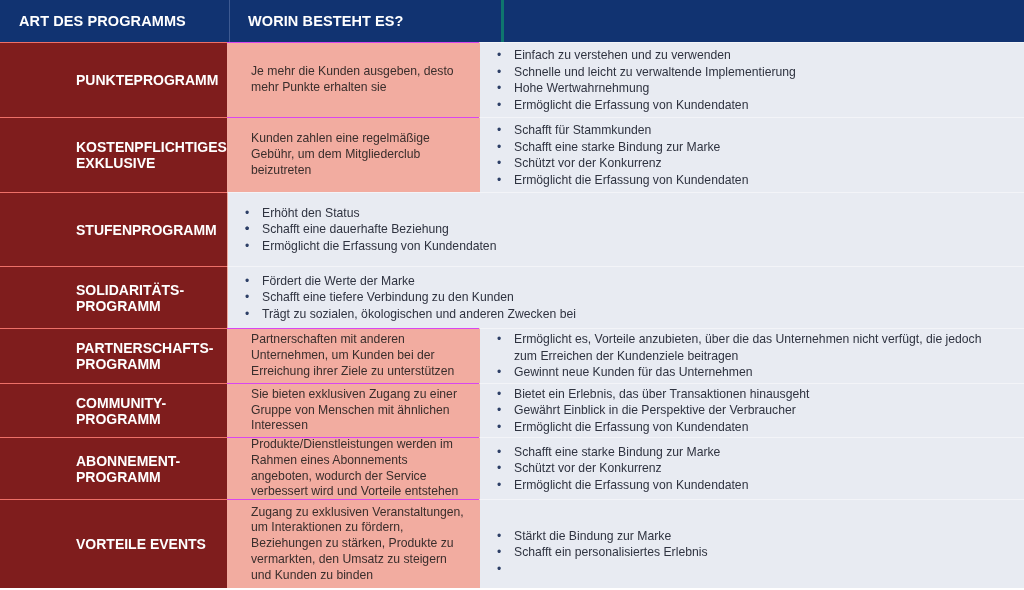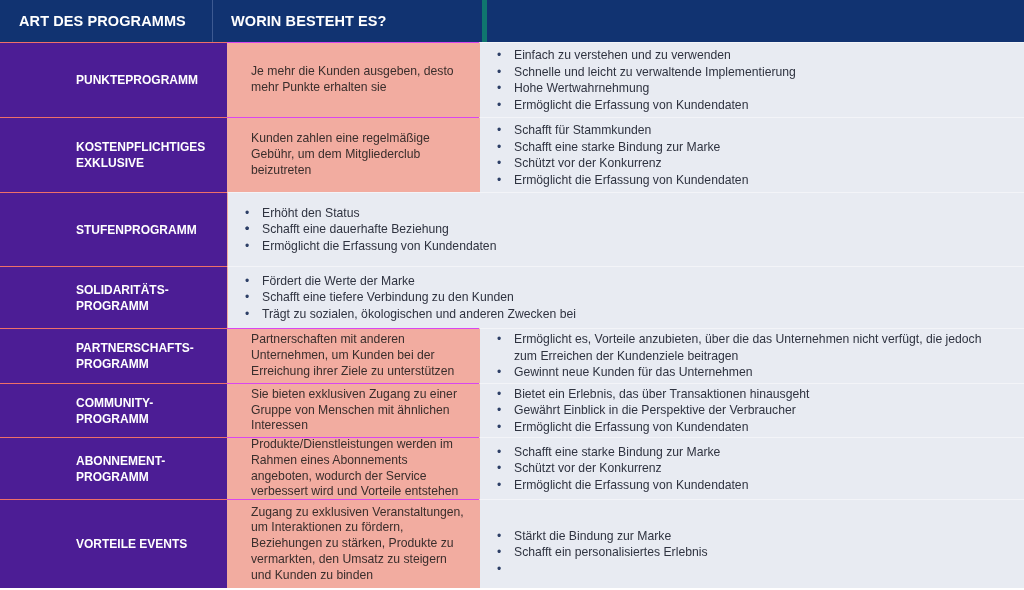--- a/index.html
+++ b/index.html
@@ -1,24 +1,24 @@
 <!DOCTYPE html>
 <html><head>
 <meta charset="utf-8">
 <style>
   html, body { margin: 0; padding: 0; }
   body { width: 1024px; height: 590px; background: #ffffff; overflow: hidden; font-family: "Liberation Sans", sans-serif; }
   .table { position: absolute; left: 0; top: 0; width: 1024px; }
   .header { display: flex; height: 42px; background: #113371; }
   .hcell { color: #ffffff; font-weight: bold; font-size: 14.5px; display: flex; align-items: center; box-sizing: border-box; letter-spacing: 0.1px; }
-  .hc1 { width: 213px; padding-left: 19px; border-right: 1px solid #3d5a92; }
-  .hc2 { width: 274px; padding-left: 18px; border-right: 5px solid #0f766e; }
+  .hc1 { width: 230px; padding-left: 19px; border-right: 1px solid #3d5a92; }
+  .hc2 { width: 274px; padding-left: 18px; border-right: 3px solid #0f766e; }
   .hc3 { flex: 1; padding-left: 19px; }
   .row { display: flex; box-sizing: border-box; }
-  .c1 { width: 227px; background: #4c1d95; color: #ffffff; font-weight: bold; font-size: 12px; line-height: 16px; display: flex; align-items: center; padding-left: 76px; box-sizing: border-box; border-top: 1px solid #ee7068; }
+  .c1 { width: 227px; background: #7f1d1d; color: #ffffff; font-weight: bold; font-size: 14px; line-height: 16px; display: flex; align-items: center; padding-left: 76px; box-sizing: border-box; border-top: 1px solid #ee7068; }
   .c2 { width: 252px; background: #f2aca0; color: #3a2e2c; font-size: 12.2px; line-height: 15.8px; display: flex; align-items: center; padding-left: 24px; padding-right: 10px; box-sizing: border-box; border-top: 1px solid #d946ef; }
   .c3 { flex: 1; background: #e8ebf2; color: #2f3340; font-size: 12.2px; line-height: 16.5px; display: flex; align-items: center; padding-left: 17px; box-sizing: border-box; border-left: 1px solid #f2aca0; border-top: 1px solid #f3f4f8; }
   .c3 ul { margin: 0; padding: 0; list-style: none; }
   .c3 li { position: relative; padding-left: 17px; }
   .c3 li .bullet { position: absolute; left: 0; top: 0; color: #2c3e66; }
   .edge { position: absolute; left: 0; top: 588px; width: 1024px; height: 2px; background: #ffffff; }
 </style>
 </head>
 <body>
 

